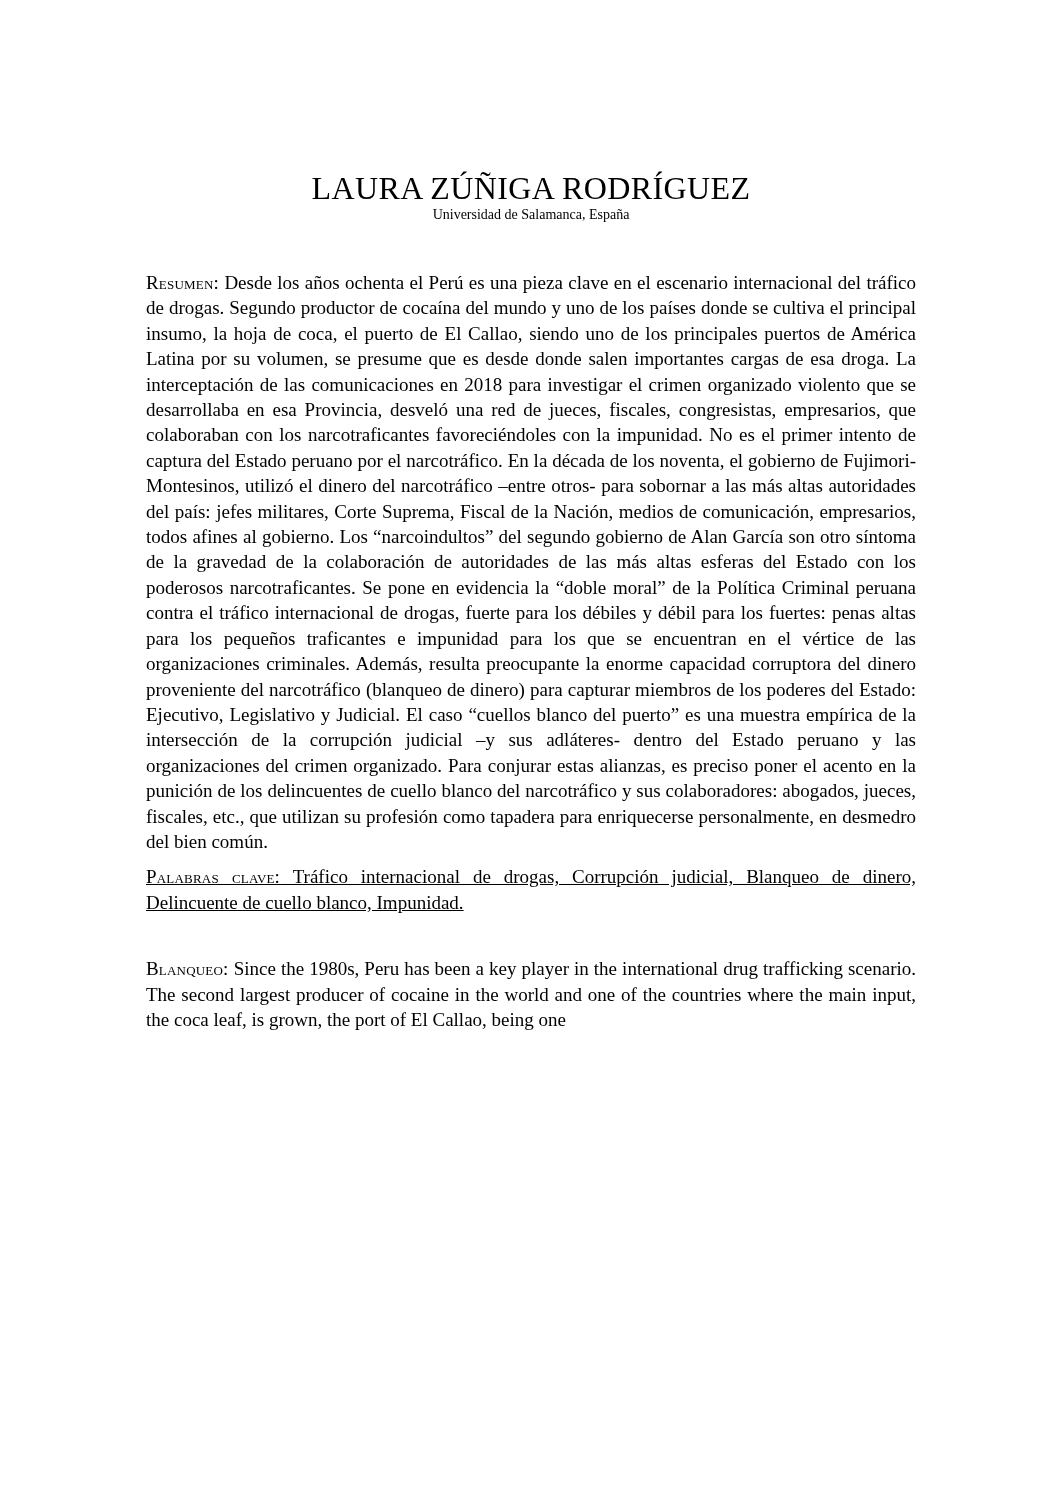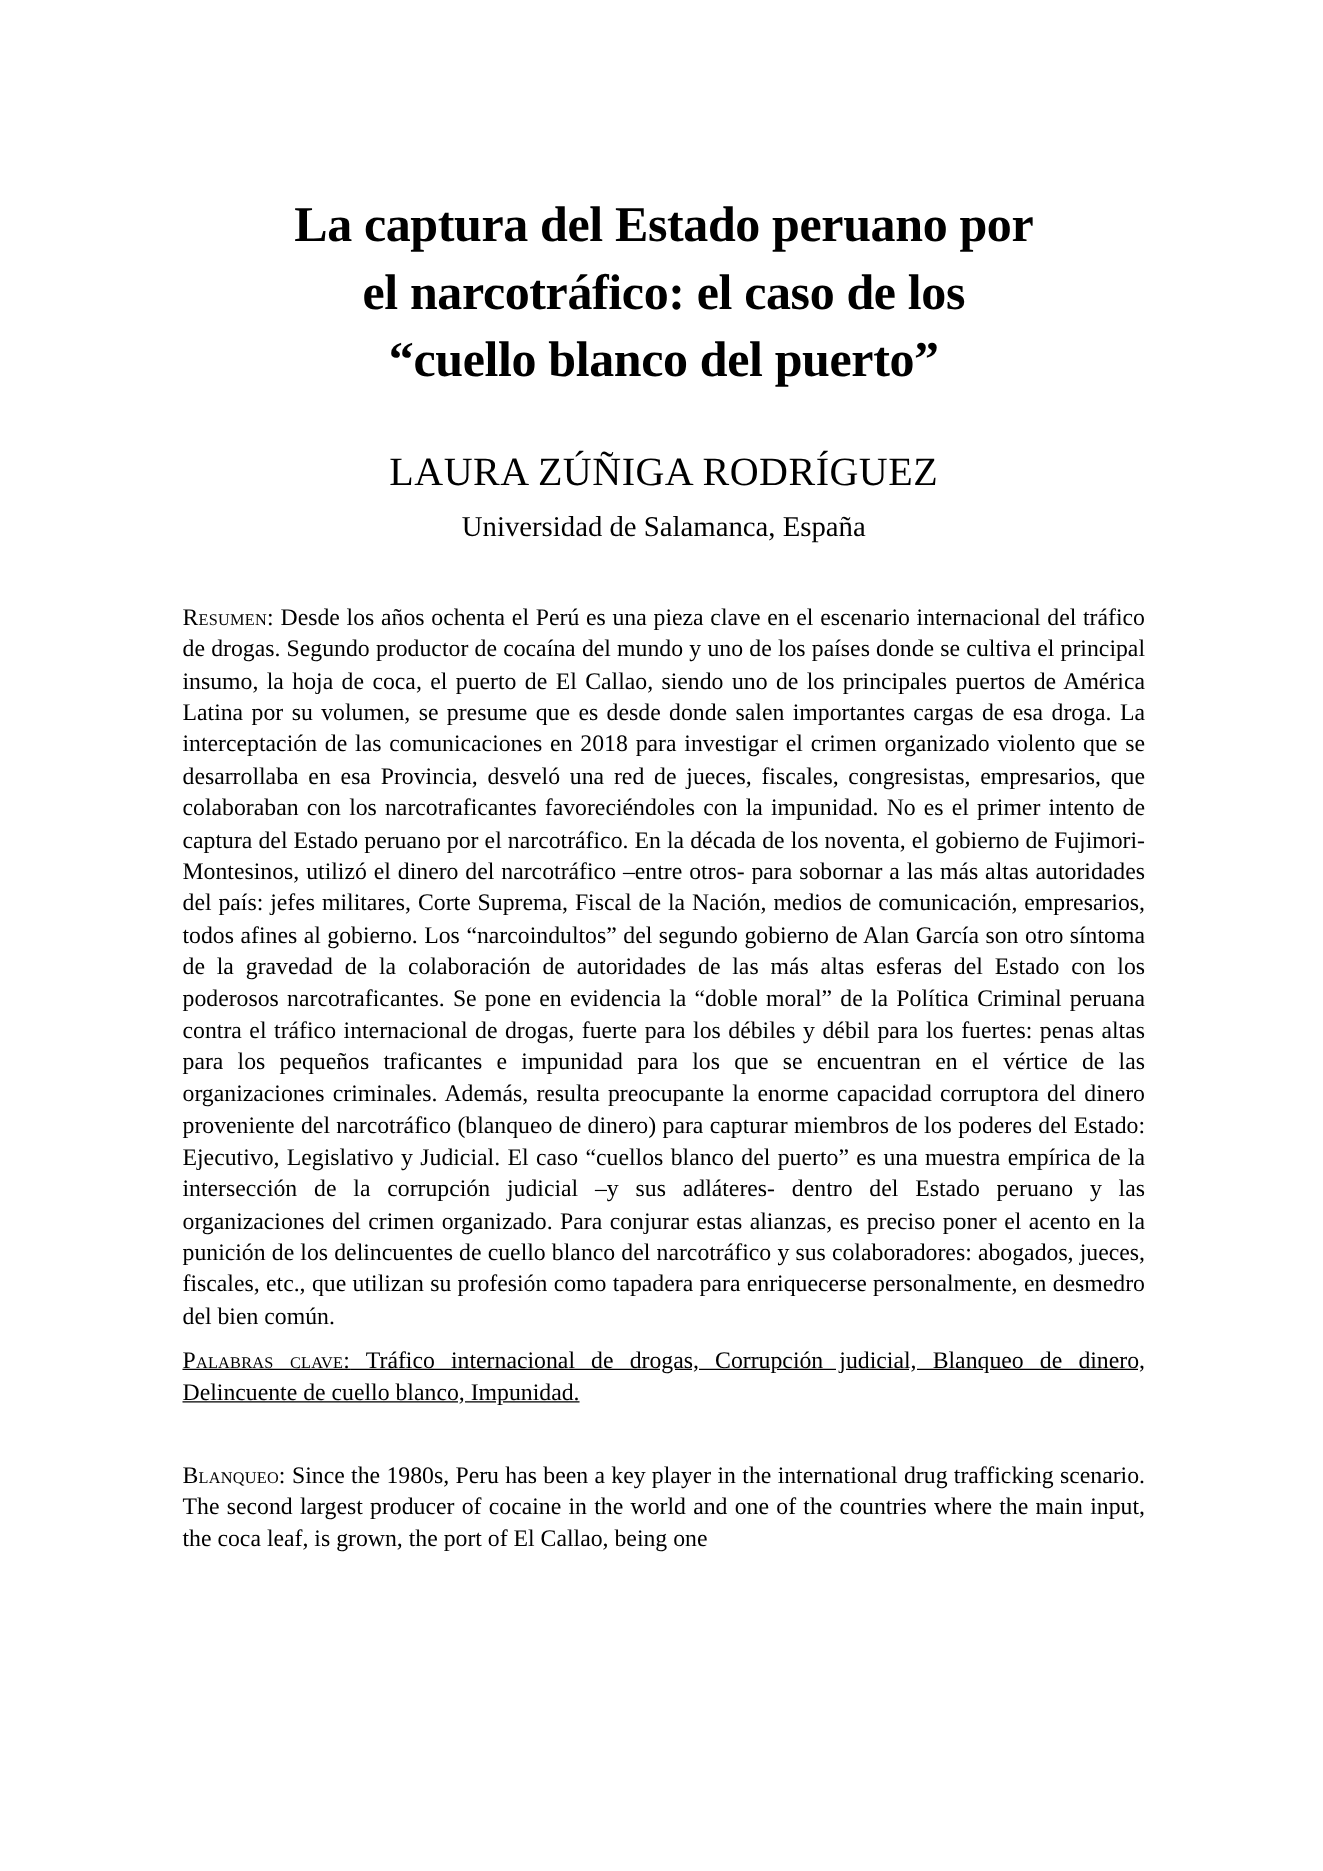--- a/index.html
+++ b/index.html
@@ -34,22 +34,21 @@
     line-height: 27px;
     text-align: center;
   }
   .author {
     margin-top: 44px;
     font-size: 32px;
     text-align: center;
     letter-spacing: 0.4px;
   }
   .affiliation {
-    margin-top: 13px;
-    font-size: 23px;
+    font-size: 14px;
     text-align: center;
   }
   .body-block {
     margin-top: 47px;
   }
   .para {
     font-size: 19px;
     line-height: 25.4px;
     text-align: justify;
     margin: 0 0 10px 0;
@@ -58,25 +57,20 @@
   .label {
     font-variant: small-caps;
     letter-spacing: 0.2px;
   }
 </style>
 </head>
 <body>
 
 <div class="page">
 
-  <h1 class="title">
-    <span class="title-line">La captura del Estado peruano por</span>
-    <span class="title-line">el narcotráfico: el caso de los</span>
-    <span class="title-line">“cuello blanco del puerto”</span>
-  </h1>
 
 
   <div class="author">LAURA ZÚÑIGA RODRÍGUEZ</div>
 
   <div class="affiliation">Universidad de Salamanca, España</div>
 
   <div class="body-block">
 
     <p class="para"><span class="label">Resumen:</span><span> Desde los años ochenta el Perú es una pieza clave en el escenario internacional del tráfico de drogas. Segundo productor de cocaína del mundo y uno de los países donde se cultiva el principal insumo, la hoja de coca, el puerto de El Callao, siendo uno de los principales puertos de América Latina por su volumen, se presume que es desde donde salen importantes cargas de esa droga. La interceptación de las comunicaciones en 2018 para investigar el crimen organizado violento que se desarrollaba en esa Provincia, desveló una red de jueces, fiscales, congresistas, empresarios, que colaboraban con los narcotraficantes favoreciéndoles con la impunidad. No es el primer intento de captura del Estado peruano por el narcotráfico. En la década de los noventa, el gobierno de Fujimori-Montesinos, utilizó el dinero del narcotráfico –entre otros- para sobornar a las más altas autoridades del país: jefes militares, Corte Suprema, Fiscal de la Nación, medios de comunicación, empresarios, todos afines al gobierno. Los “narcoindultos” del segundo gobierno de Alan García son otro síntoma de la gravedad de la colaboración de autoridades de las más altas esferas del Estado con los poderosos narcotraficantes. Se pone en evidencia la “doble moral” de la Política Criminal peruana contra el tráfico internacional de drogas, fuerte para los débiles y débil para los fuertes: penas altas para los pequeños traficantes e impunidad para los que se encuentran en el vértice de las organizaciones criminales. Además, resulta preocupante la enorme capacidad corruptora del dinero proveniente del narcotráfico (blanqueo de dinero) para capturar miembros de los poderes del Estado: Ejecutivo, Legislativo y Judicial. El caso “cuellos blanco del puerto” es una muestra empírica de la intersección de la corrupción judicial –y sus adláteres- dentro del Estado peruano y las organizaciones del crimen organizado. Para conjurar estas alianzas, es preciso poner el acento en la punición de los delincuentes de cuello blanco del narcotráfico y sus colaboradores: abogados, jueces, fiscales, etc., que utilizan su profesión como tapadera para enriquecerse personalmente, en desmedro del bien común.</span></p>
 

